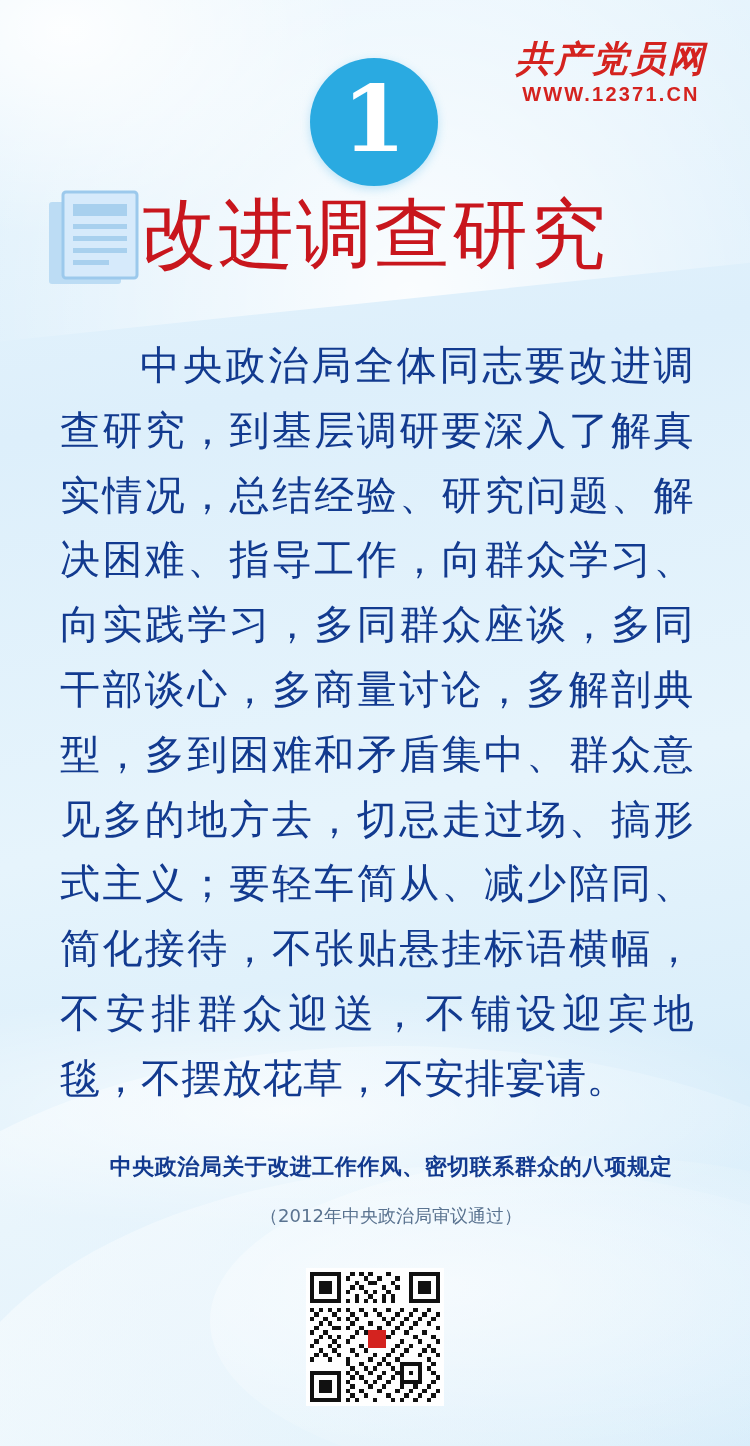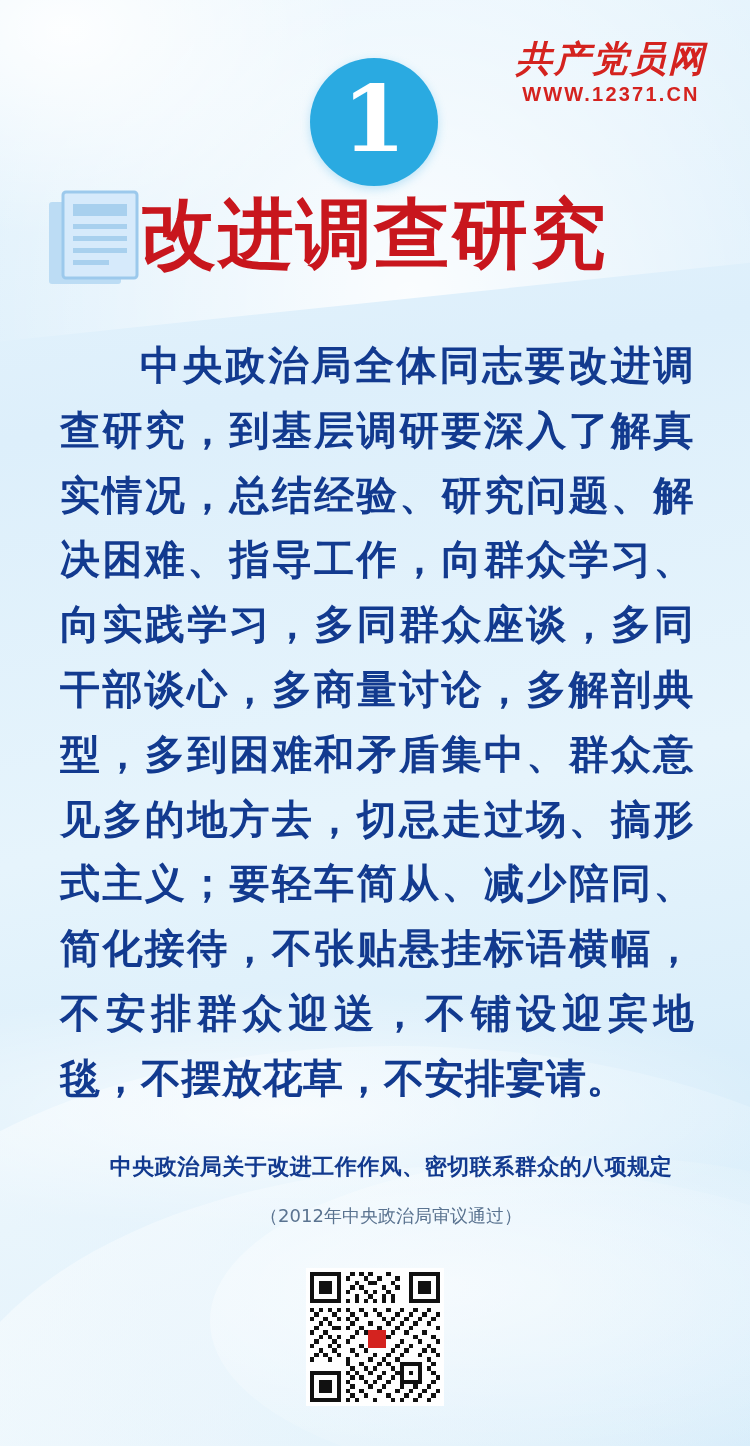--- a/index.html
+++ b/index.html
@@ -135,36 +135,36 @@
     width: 96px;
     height: 104px;
   }
   .headline {
     position: absolute;
     left: 140px;
     top: 0;
     width: 580px;
     color: #c8161d;
     font-family: "DejaVu Sans", "Liberation Sans", sans-serif;
-    font-weight: bold;
+    font-weight: normal;
     font-size: 76px;
     letter-spacing: 2px;
     line-height: 1.25;
     white-space: nowrap;
   }
 
   
   .body-text {
     position: absolute;
     top: 333px;
     left: 60px;
     width: 634px;
     color: #123a8f;
     font-family: "DejaVu Sans", "Liberation Sans", sans-serif;
-    font-weight: bold;
+    font-weight: normal;
     font-size: 40px;
     line-height: 1.62;
     text-align: justify;
     text-indent: 2em;
     letter-spacing: 0.5px;
   }
 
   
   .footer {
     position: absolute;

